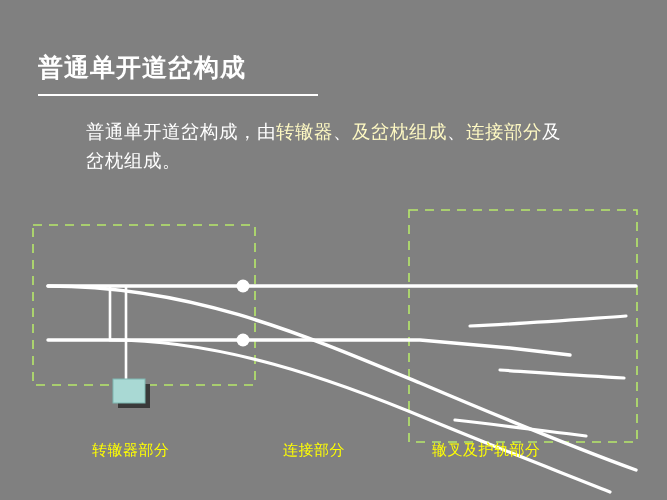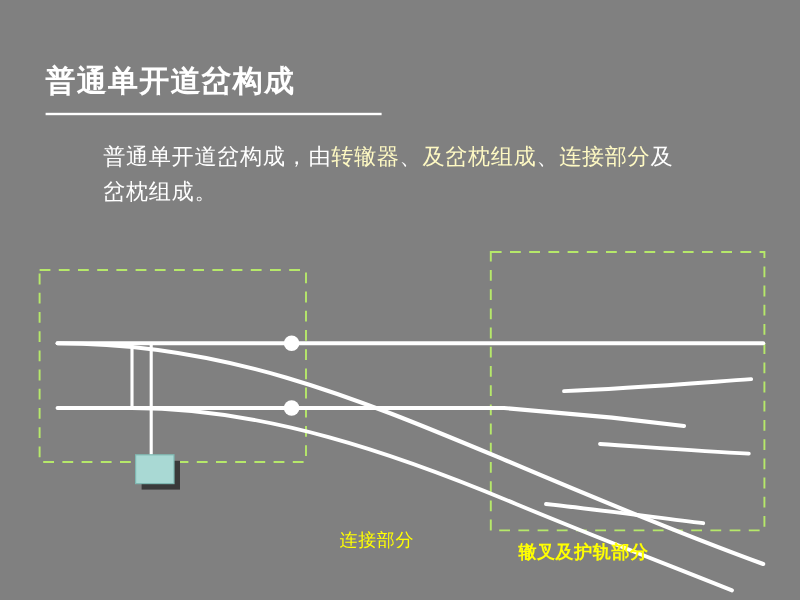--- a/index.html
+++ b/index.html
@@ -64,21 +64,21 @@
 
   .zone-label {
     position: absolute;
     font-size: 15px;
     color: #ffff00;
     white-space: nowrap;
     letter-spacing: 0.5px;
   }
   #label-switch  { left: 92px;  top: 243px; }
   #label-connect { left: 283px; top: 243px; }
-  #label-frog    { left: 432px; top: 253px; font-weight: bold; }
+  #label-frog    { left: 432px; top: 243px; }
 </style>
 </head>
 <body>
 
 <div id="slide">
 
   <div id="title-block">
     <div id="title-text">普通单开道岔构成</div>
     <div id="title-underline"></div>
   </div>
@@ -110,17 +110,18 @@
       <path d="M 500 172 C 545 175 585 178 624 180" stroke="#ffffff" stroke-width="3.2" fill="none" stroke-linecap="round"></path>
       <path d="M 455 222 C 500 227 545 233 586 238" stroke="#ffffff" stroke-width="3.2" fill="none" stroke-linecap="round"></path>
 
       <circle cx="243" cy="88" r="6.5" fill="#ffffff"></circle>
       <circle cx="243" cy="142" r="6.5" fill="#ffffff"></circle>
 
       <rect x="118" y="186" width="32" height="24" fill="#3a3a3a"></rect>
       <rect x="113" y="181" width="32" height="24" fill="#a9d9d4" stroke="#7fb8b2" stroke-width="1"></rect>
     </svg>
 
+    <div class="zone-label" id="label-switch">转辙器部分</div>
     <div class="zone-label" id="label-connect">连接部分</div>
     <div class="zone-label" id="label-frog">辙叉及护轨部分</div>
   </div>
 
 </div>
 
 </body></html>

